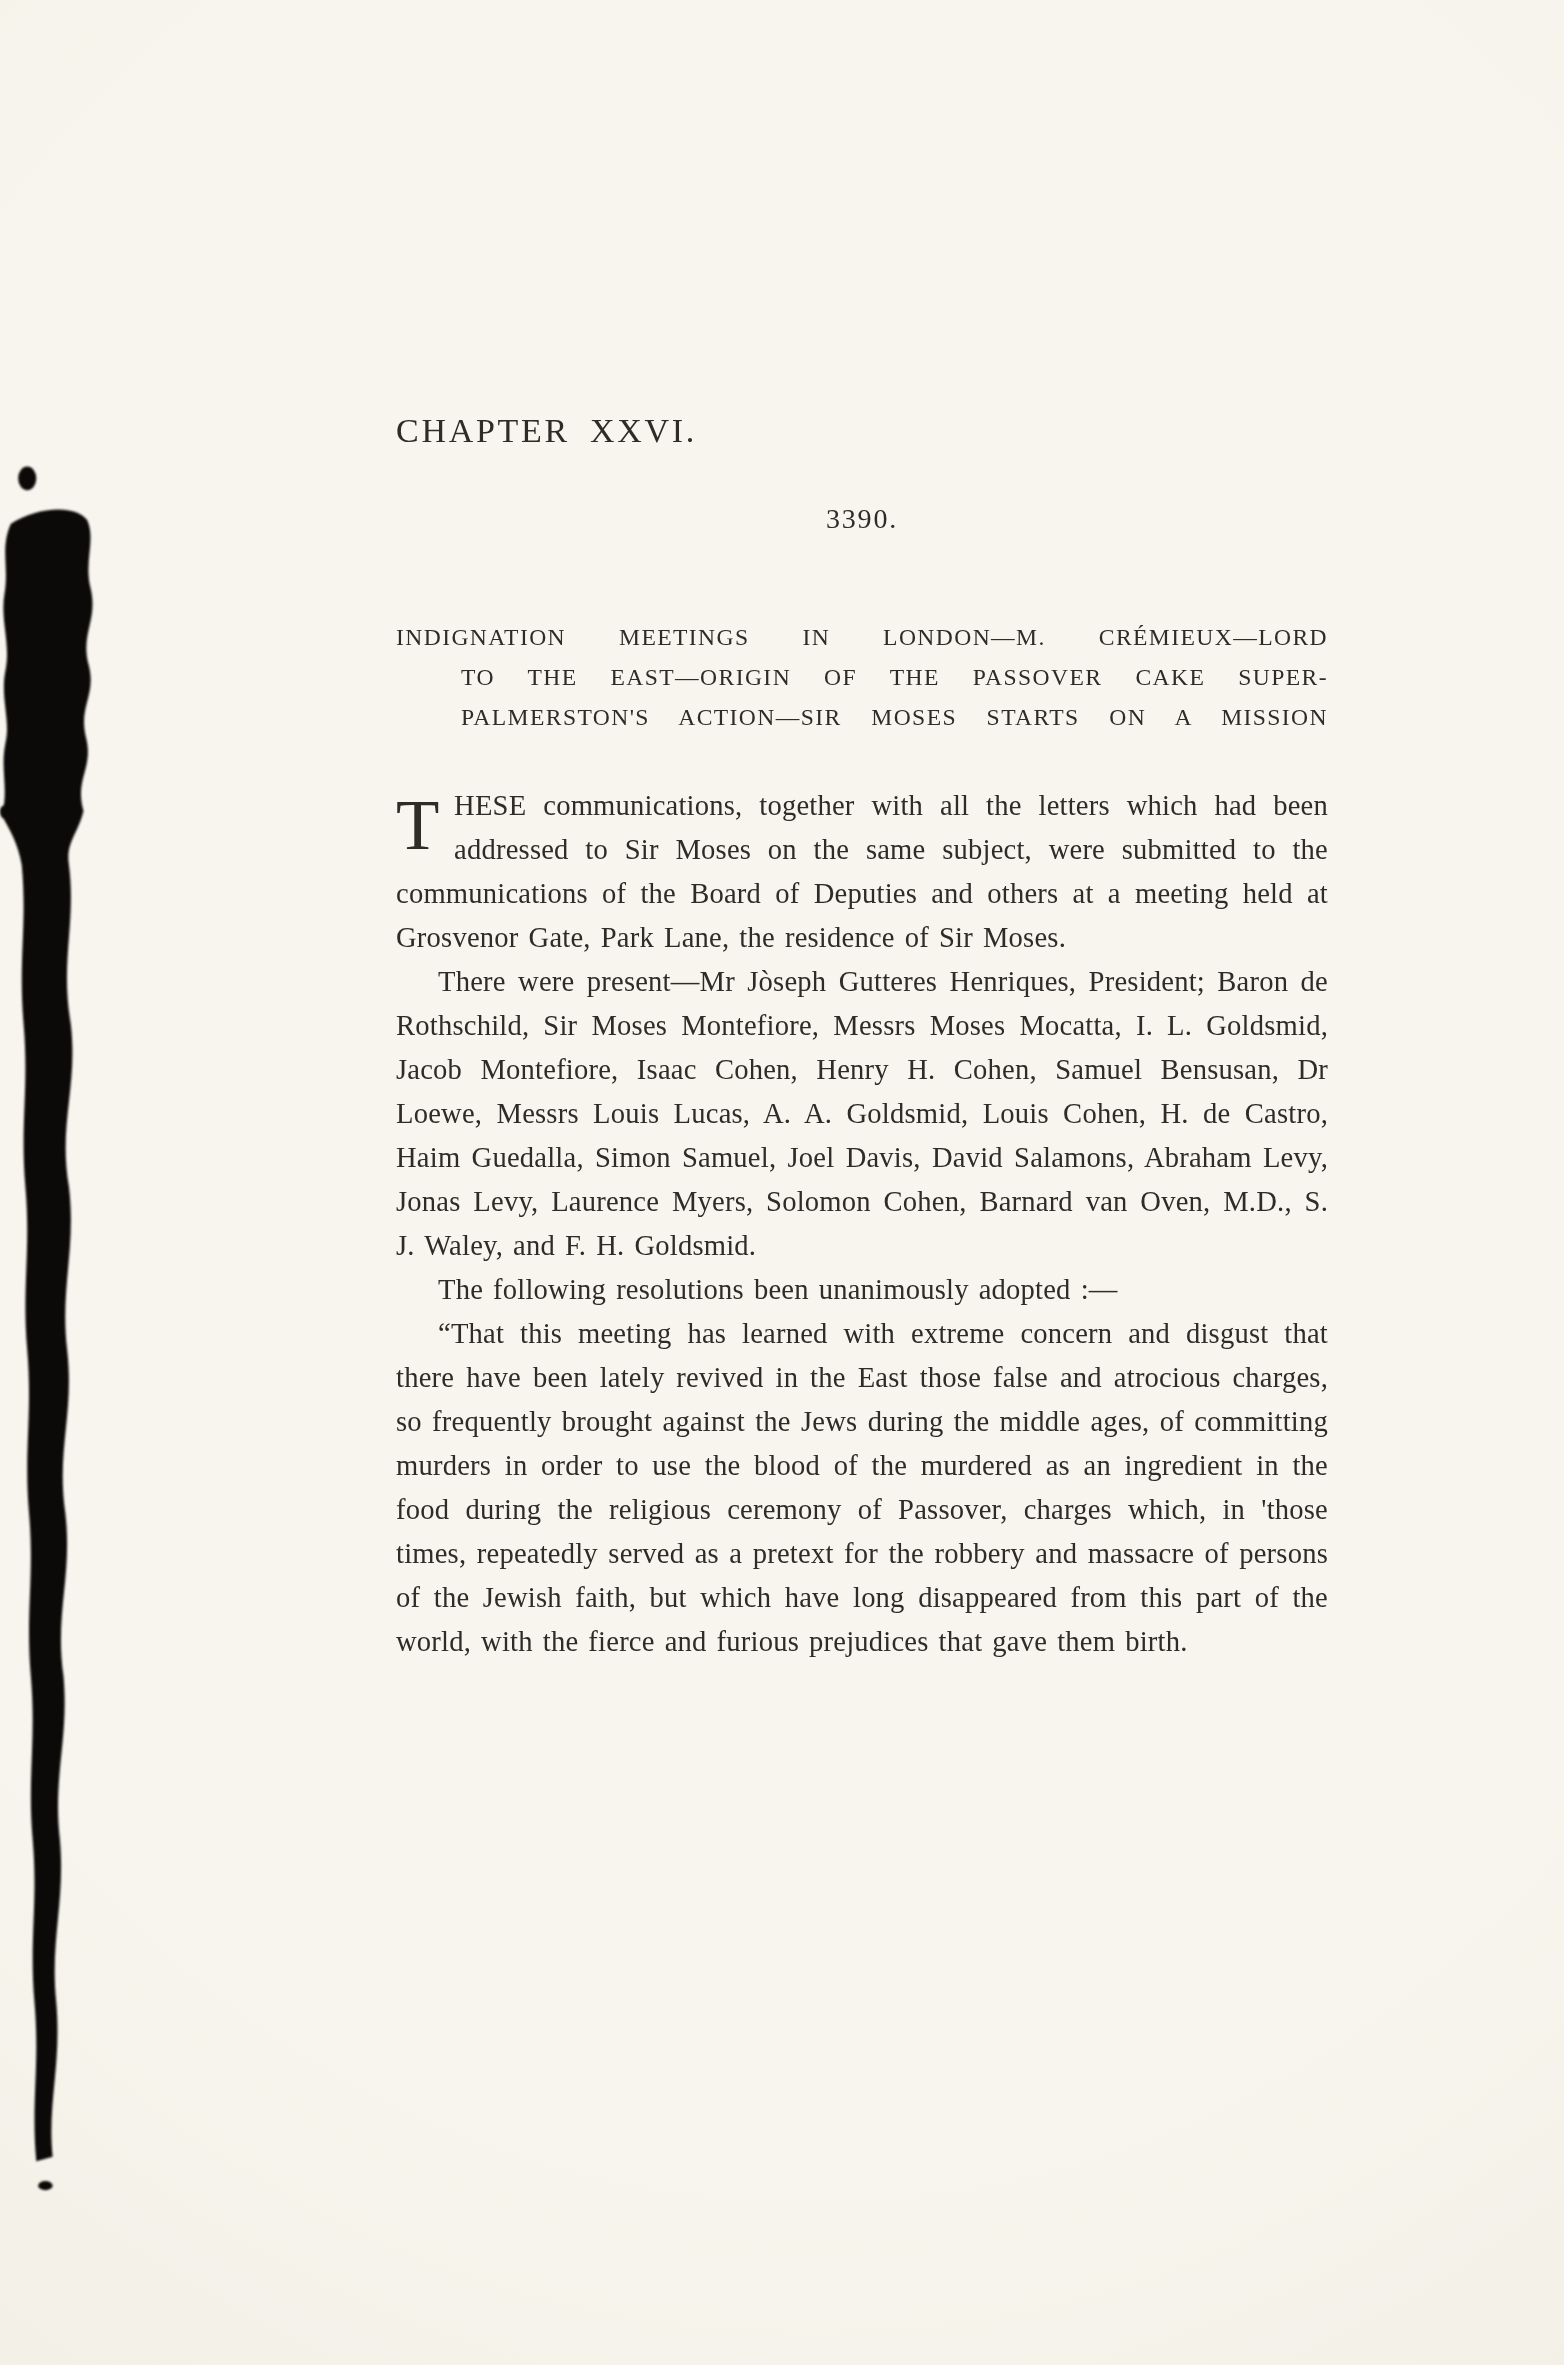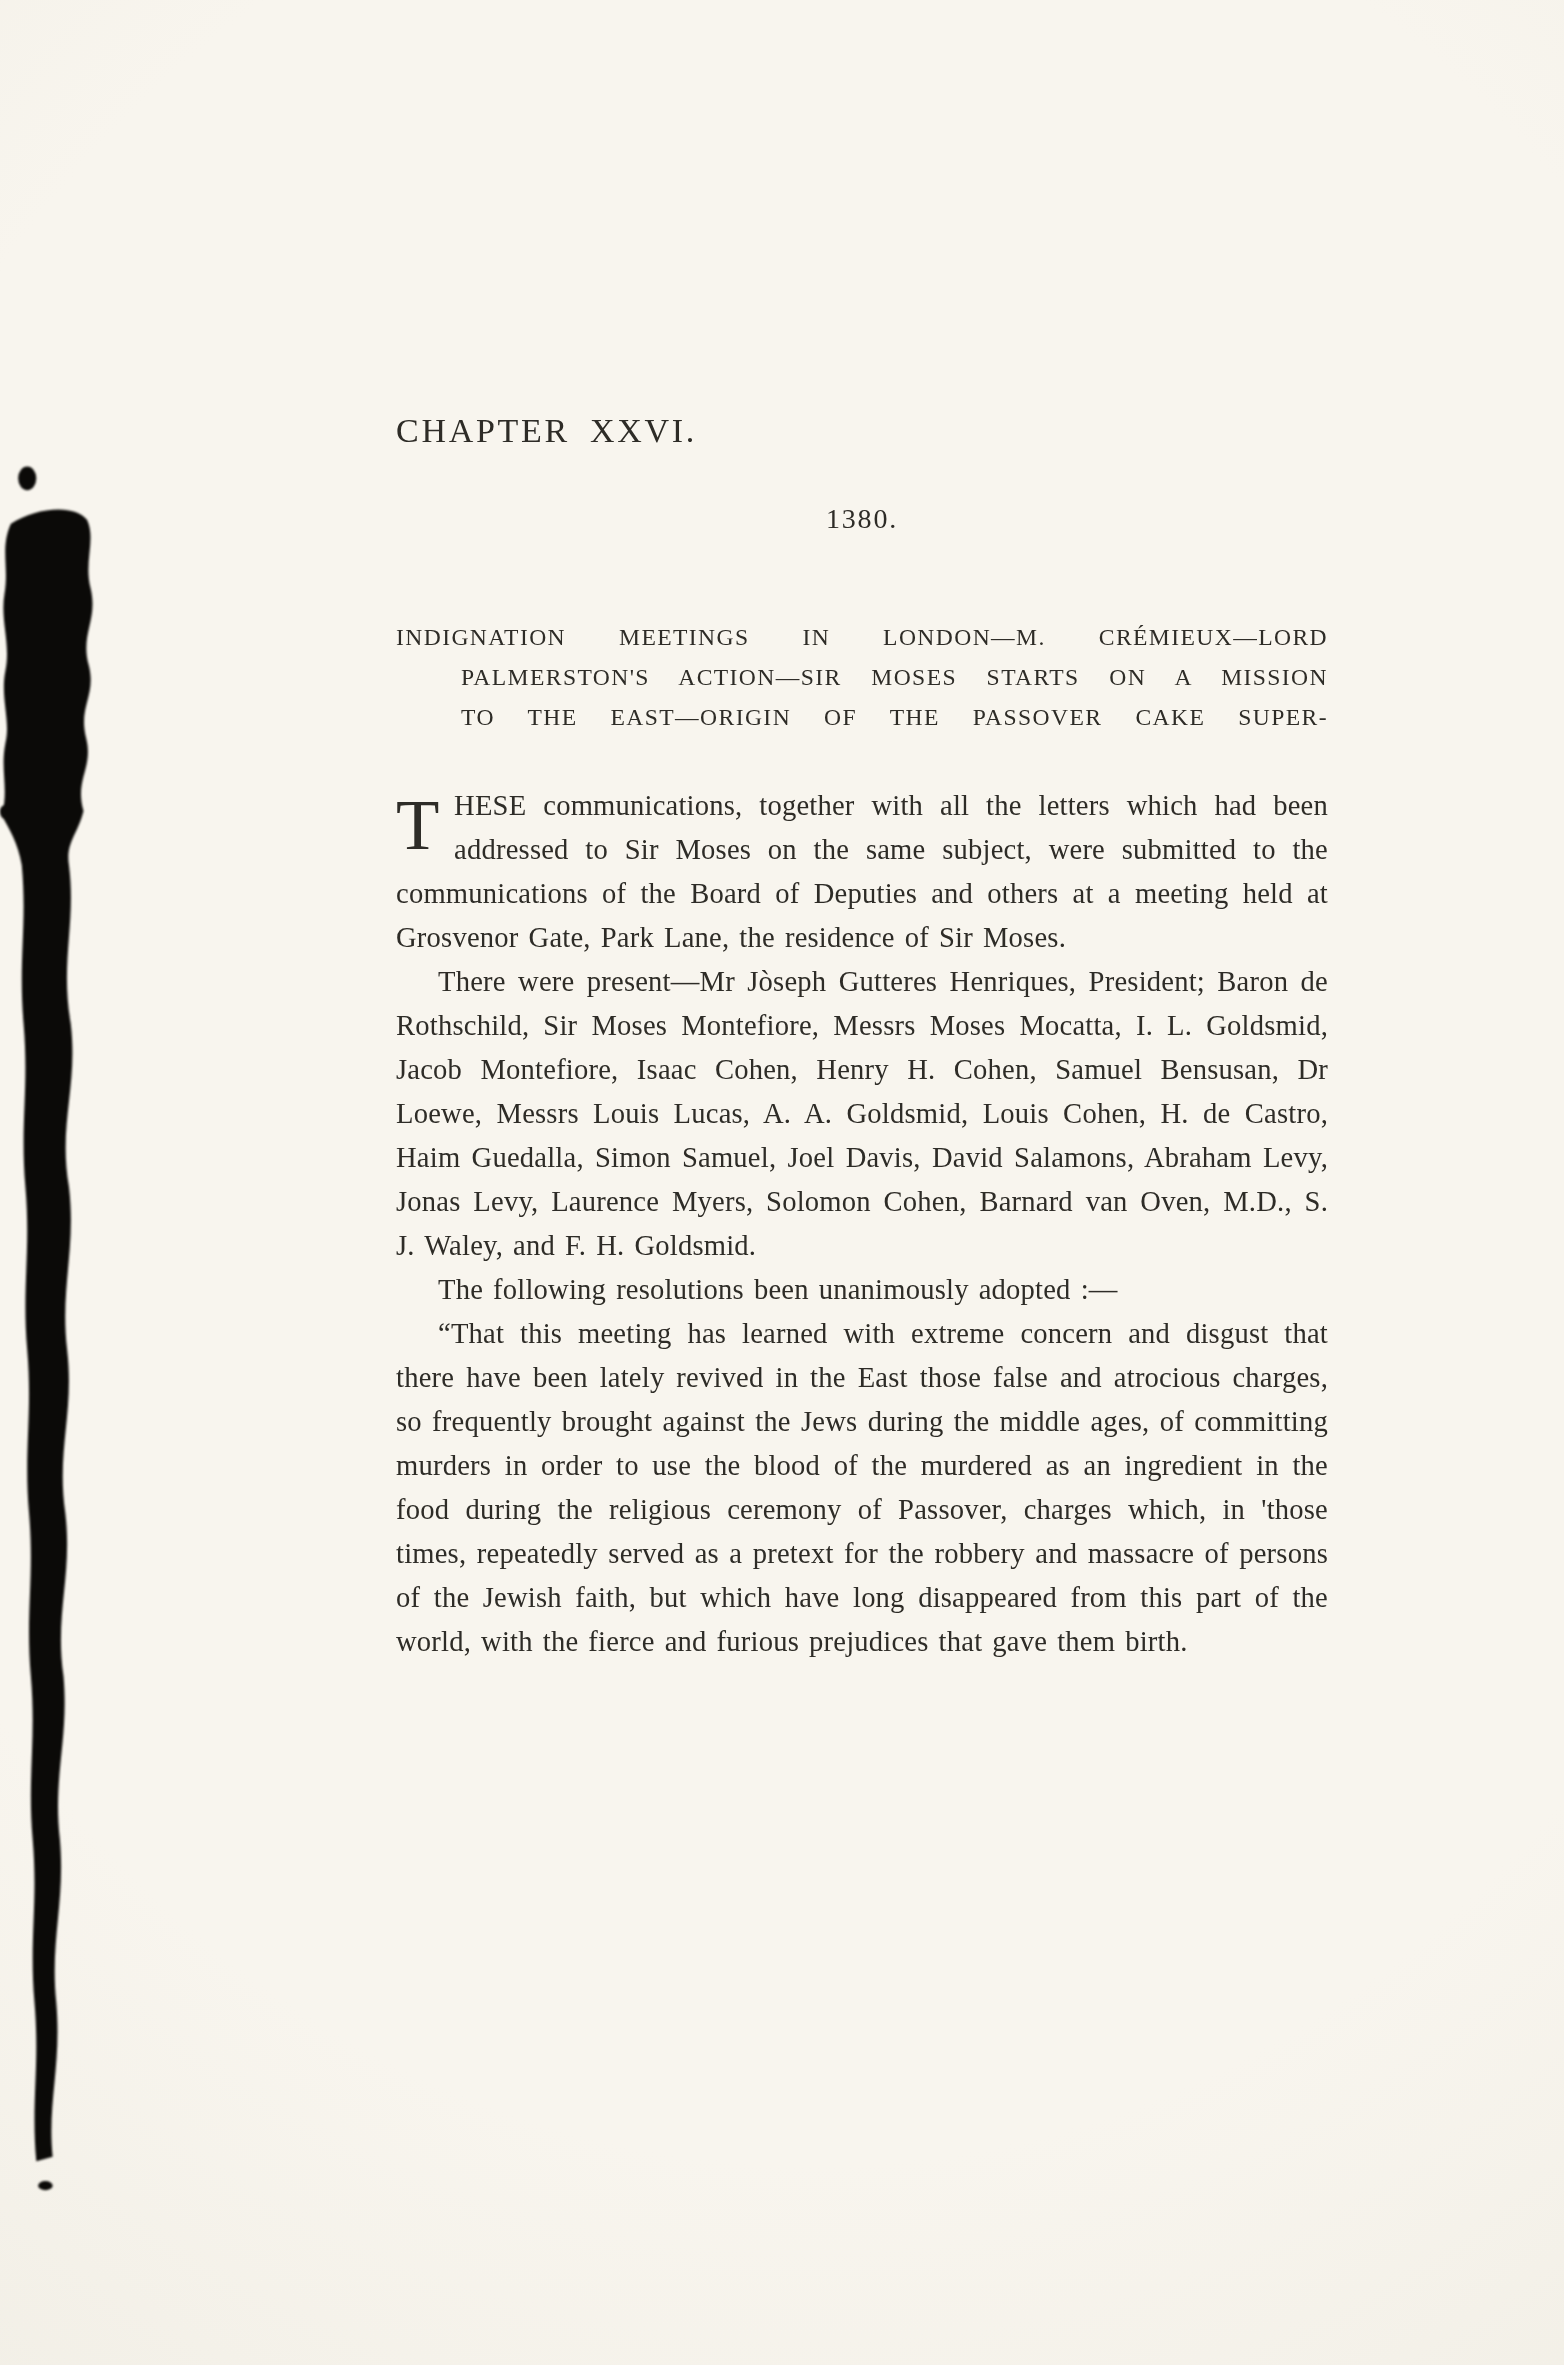--- a/index.html
+++ b/index.html
@@ -114,26 +114,26 @@
              C 12 210, 0 185, 5 155
              C 10 125, 0 105, 12 78 Z" fill="#0b0a08"></path>
     <rect x="0" y="388" width="48" height="16" rx="7" fill="#0b0a08"></rect>
     <ellipse cx="50" cy="1912" rx="8" ry="5" fill="#0b0a08"></ellipse>
   </svg>
 
   <div class="content">
 
     <h1 class="chapter-title">CHAPTER XXVI.</h1>
 
-    <div class="date">1380.</div>
+    <div class="date">3390.</div>
 
     <div class="summary">
       <div class="summary-line">INDIGNATION MEETINGS IN LONDON—M. CRÉMIEUX—LORD</div>
+      <div class="summary-line indent">TO THE EAST—ORIGIN OF THE PASSOVER CAKE SUPER-</div>
       <div class="summary-line indent">PALMERSTON'S ACTION—SIR MOSES STARTS ON A MISSION</div>
-      <div class="summary-line indent">TO THE EAST—ORIGIN OF THE PASSOVER CAKE SUPER-</div>
     </div>
 
     <div class="body-text">
       <p class="first"><span class="drop-cap">T</span><span>HESE communications, together with all the letters which had been addressed to Sir Moses on the same subject, were submitted to the communications of the Board of Deputies and others at a meeting held at Grosvenor Gate, Park Lane, the residence of Sir Moses.</span></p>
 
       <p>There were present—Mr Jòseph Gutteres Henriques, President; Baron de Rothschild, Sir Moses Montefiore, Messrs Moses Mocatta, I. L. Goldsmid, Jacob Montefiore, Isaac Cohen, Henry H. Cohen, Samuel Bensusan, Dr Loewe, Messrs Louis Lucas, A. A. Goldsmid, Louis Cohen, H. de Castro, Haim Guedalla, Simon Samuel, Joel Davis, David Salamons, Abraham Levy, Jonas Levy, Laurence Myers, Solomon Cohen, Barnard van Oven, M.D., S. J. Waley, and F. H. Goldsmid.</p>
 
       <p>The following resolutions been unanimously adopted :—</p>
 
       <p>“That this meeting has learned with extreme concern and disgust that there have been lately revived in the East those false and atrocious charges, so frequently brought against the Jews during the middle ages, of committing murders in order to use the blood of the murdered as an ingredient in the food during the religious ceremony of Passover, charges which, in 'those times, repeatedly served as a pretext for the robbery and massacre of persons of the Jewish faith, but which have long disappeared from this part of the world, with the fierce and furious prejudices that gave them birth.</p>

